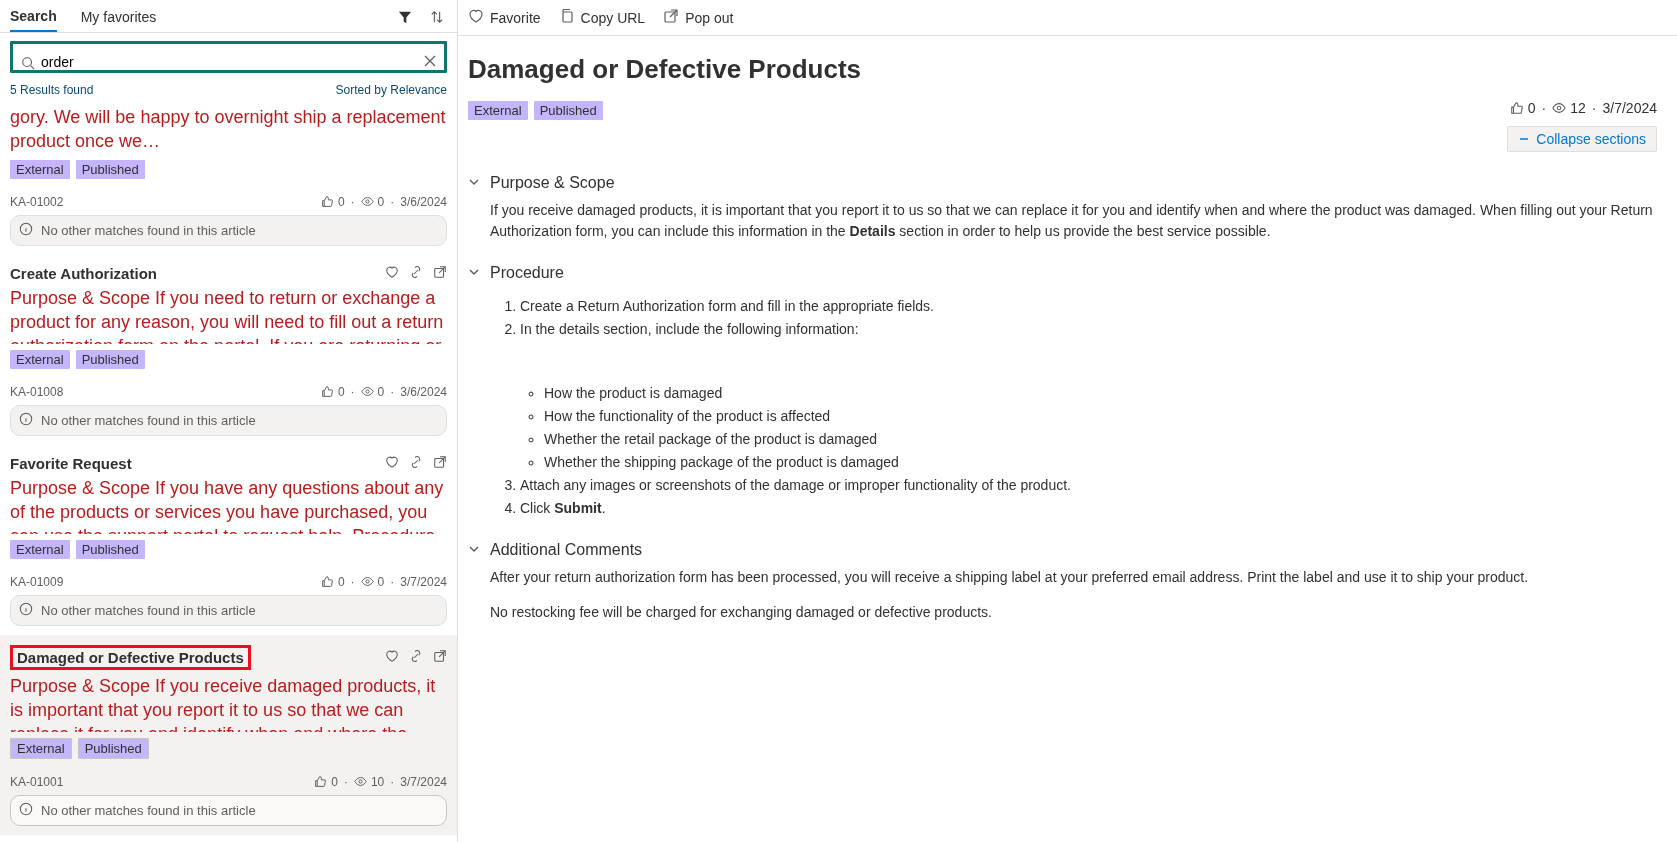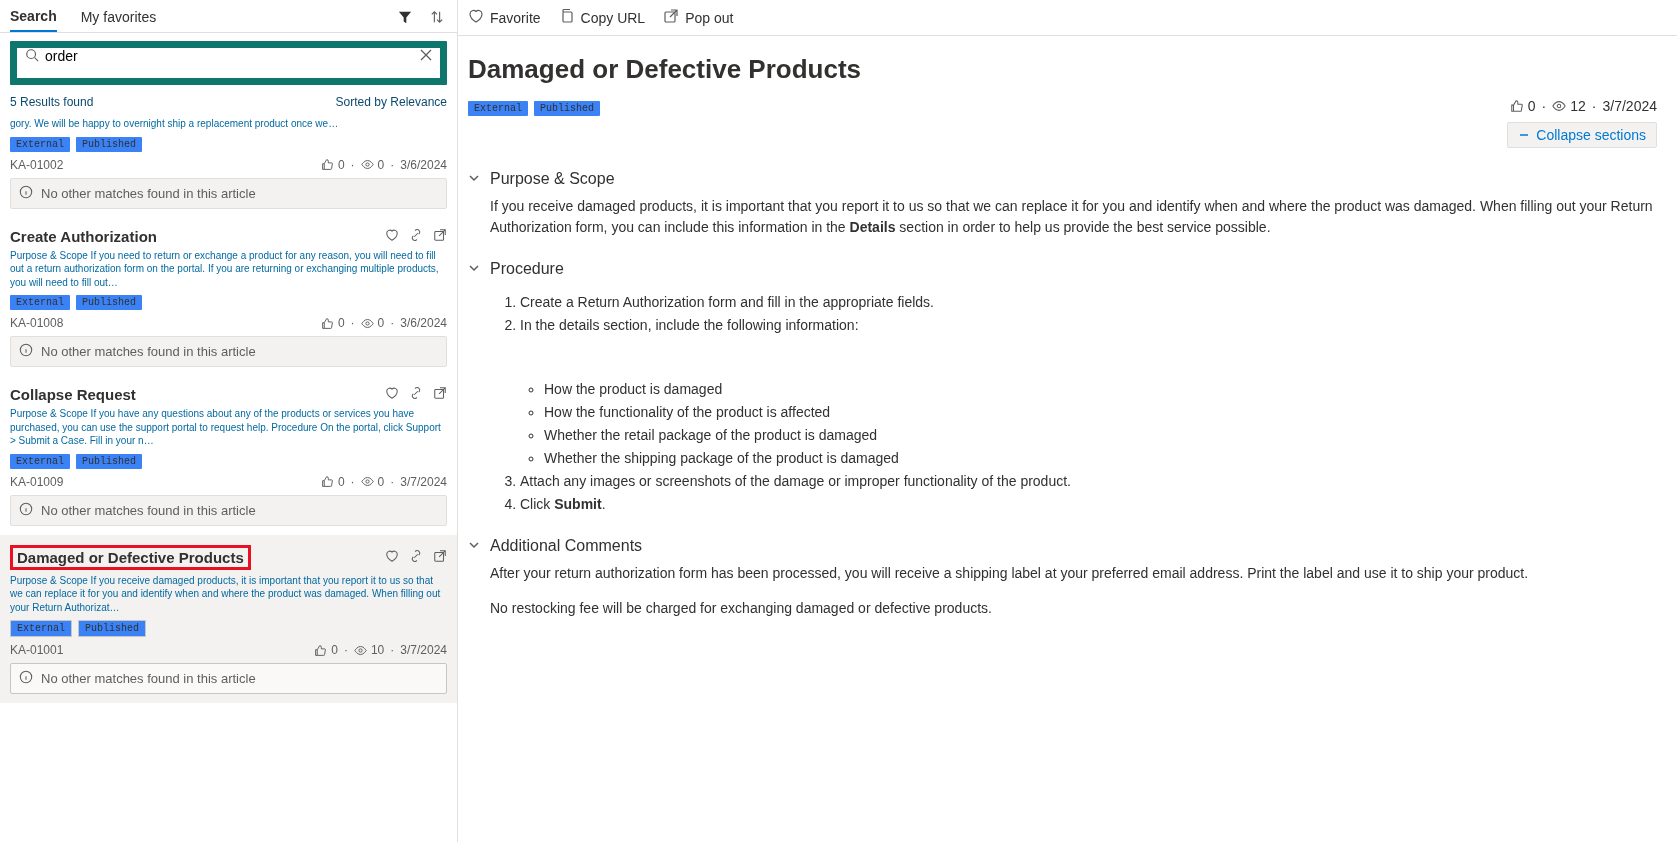--- a/index.html
+++ b/index.html
@@ -8,41 +8,41 @@
     .left-pane { width: 458px; min-width: 458px; border-right: 1px solid #e1dfdd; display: flex; flex-direction: column; height: 842px; }
     .right-pane { flex: 1; padding: 0; height: 662px; overflow: auto; }
     
     .tabs-row { display: flex; align-items: center; padding: 2px 10px 0 10px; border-bottom: 1px solid #e1dfdd; }
     .tab { padding: 6px 0; margin-right: 24px; cursor: pointer; font-size: 14px; }
     .tab.active { font-weight: 600; border-bottom: 2px solid #0078d4; color: #323130; }
     .tabs-spacer { flex: 1; }
     .icon-btn { width: 20px; height: 20px; display: inline-flex; align-items: center; justify-content: center; margin-left: 12px; cursor: pointer; color: #605e5c; }
     
     .search-wrap { padding: 8px 10px; }
-    .search-box { display: flex; align-items: flex-start; border: 7px solid #0f766e; height: 44px; padding: 0 8px; border-radius: 1px; }
+    .search-box { display: flex; align-items: flex-end; border: 3px solid #0f766e; height: 32px; padding: 0 8px; border-radius: 1px; }
     .search-box input { border: none; flex: 1; outline: none; margin-left: 6px; font-size: 14px; background: transparent; }
     .clear-x { cursor: pointer; color: #605e5c; font-size: 14px; }
     
     .results-meta { display: flex; justify-content: space-between; padding: 2px 10px 6px 10px; font-size: 12px; color: #0c4a6e; }
     
     .results-list { overflow-y: auto; flex: 1; }
     .result { padding: 2px 10px 8px 10px; border-bottom: 1px solid transparent; }
     .result.selected { background: #f3f2f1; }
     .result-head { display: flex; align-items: center; justify-content: space-between; margin-bottom: 4px; margin-top: 8px; }
     .result-title { font-weight: 600; font-size: 15px; }
     .result-actions { display: flex; gap: 10px; }
     .result-actions span { color: #605e5c; cursor: pointer; font-size: 14px; }
-    .result-snippet { font-size: 10px; color: #0369a1; line-height: 1.35; overflow: hidden; max-height: 58px; }
+    .result-snippet { font-size: 18px; color: #b91c1c; line-height: 1.35; overflow: hidden; max-height: 58px; }
     .badges { display: flex; gap: 6px; margin-top: 6px; }
-    .badge { background: #3b82f6; border: 0px solid #e1dfdd; padding: 2px 6px; font-size: 10px; color: #323130; border-radius: 1px; font-family: Liberation Mono, monospace; }
+    .badge { background: #c4b5fd; border: 0px solid #e1dfdd; padding: 2px 6px; font-size: 13px; color: #323130; border-radius: 1px; }
     .result.selected .badge { border: 1px solid #c8c6c4; }
-    .result-foot { display: flex; justify-content: space-between; align-items: flex-end; margin-top: 6px; color: #605e5c; font-size: 12px; }
+    .result-foot { display: flex; justify-content: space-between; align-items: flex-end; margin-top: 16px; color: #605e5c; font-size: 12px; }
     .stats { display: flex; align-items: center; gap: 4px; }
     .stats .sep { margin: 0 2px; }
-    .nomatch { margin-top: 6px; background: #f3f2f1; border: 1px solid #e1dfdd; padding: 6px 8px; display: flex; align-items: center; gap: 8px; color: #605e5c; font-size: 13px; border-radius: 2px; }
+    .nomatch { margin-top: 6px; background: #f3f2f1; border: 1px solid #e1dfdd; padding: 6px 8px; display: flex; align-items: center; gap: 8px; color: #605e5c; font-size: 13px; border-radius: 10px; }
     .result.selected .nomatch { background: #faf9f8; border: 1px solid #c8c6c4; }
     
     .highlight-box { border: 3px solid #e81123; padding: 1px 4px; display: inline-block; }
     
     
     .article-actions { display: flex; align-items: center; padding: 8px 10px; gap: 18px; border-bottom: 1px solid #e1dfdd; }
     .article-action { display: flex; align-items: center; gap: 6px; cursor: pointer; color: #323130; font-size: 14px; }
     .article-action .ic { color: #605e5c; }
     
     .article-body { padding: 10px 20px 20px 10px; }
@@ -174,21 +174,21 @@
     <div class="nomatch">
       <span><svg width="14" height="14" viewBox="0 0 16 16" fill="none" stroke="#605e5c" stroke-width="1.2">
               <circle cx="8" cy="8" r="6.5"></circle>
               <path d="M8 5v0M8 7v4"></path>
             </svg></span>
       <span>No other matches found in this article</span>
     </div>
       </div>
       <div class="result">
         <div class="result-head">
-        <span class="result-title">Collapse Request</span>
+        <span class="result-title">Favorite Request</span>
         <div class="result-actions">
           <span><svg width="14" height="14" viewBox="0 0 16 16" fill="none" stroke="#605e5c" stroke-width="1.2">
                 <path d="M8 14s-6-3.5-6-8a3.5 3.5 0 016-2.5A3.5 3.5 0 0114 6c0 4.5-6 8-6 8z"></path>
               </svg></span>
           <span><svg width="14" height="14" viewBox="0 0 16 16" fill="none" stroke="#605e5c" stroke-width="1.2">
                 <path d="M6 10l4-4M7 3l1-1a3 3 0 014 4l-1 1M9 13l-1 1a3 3 0 01-4-4l1-1"></path>
               </svg></span>
           <span><svg width="14" height="14" viewBox="0 0 16 16" fill="none" stroke="#605e5c" stroke-width="1.2">
                 <rect x="2" y="4" width="10" height="10" rx="1"></rect>
                 <path d="M8 2h6v6M14 2L7 9"></path>

